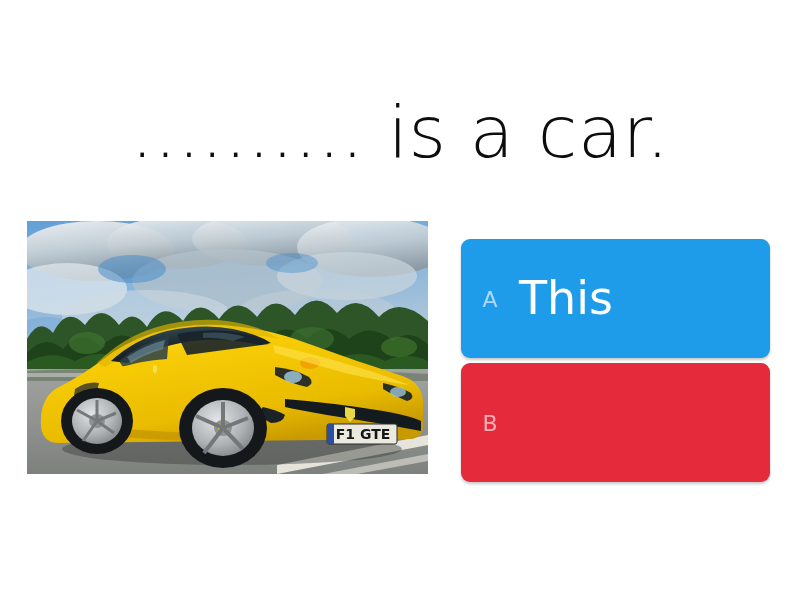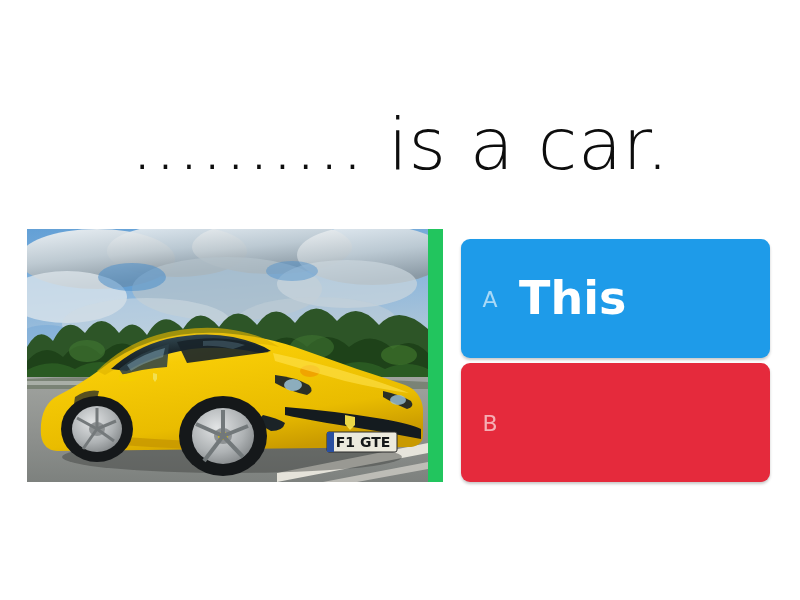--- a/index.html
+++ b/index.html
@@ -24,44 +24,42 @@
   }
 
   
   #question-bar {
     position: absolute;
     left: 0;
     top: 96px;
     width: 800px;
     height: 96px;
     display: flex;
-    align-items: center;
     justify-content: center;
   }
   #question-text {
     font-family: "DejaVu Sans", sans-serif;
     font-weight: 300;
     font-size: 72px;
     line-height: 1;
     color: #0d0d0d;
     letter-spacing: 0.5px;
     white-space: nowrap;
     text-align: center;
   }
 
   
   #media-panel {
     position: absolute;
     left: 27px;
-    top: 229px;
+    top: 221px;
     width: 401px;
     height: 253px;
     overflow: hidden;
     background: #22c55e;
-    padding-left: 15px;
   }
   #media-photo {
     position: absolute;
     left: 0; top: 0;
     width: 401px;
     height: 253px;
     display: block;
   }
 
   
@@ -95,21 +93,21 @@
     font-family: "DejaVu Sans", sans-serif;
     font-weight: 400;
     font-size: 22px;
     color: rgba(255,255,255,0.62);
     line-height: 1;
     padding-top: 2px;
   }
   .answer-label {
     flex: 1 1 auto;
     font-family: "DejaVu Sans", sans-serif;
-    font-weight: bold;
+    font-weight: normal;
     font-size: 46px;
     color: #ffffff;
     line-height: 1;
     text-align: left;
     letter-spacing: 0px;
     white-space: nowrap;
     padding-bottom: 2px;
   }
 </style>
 </head>

